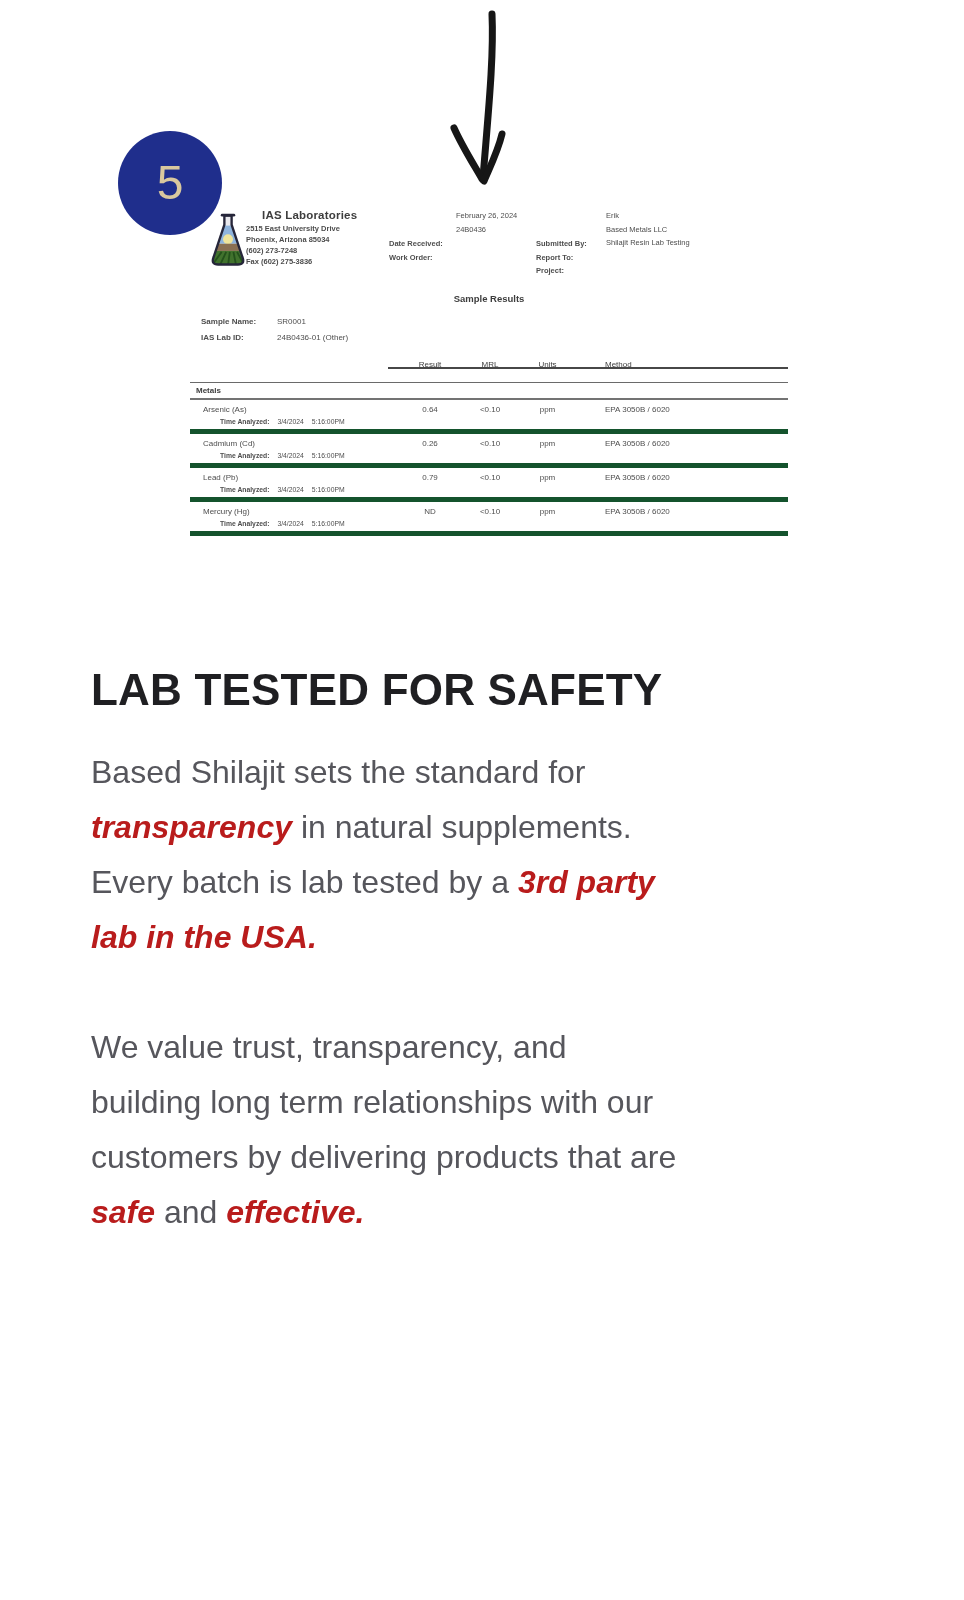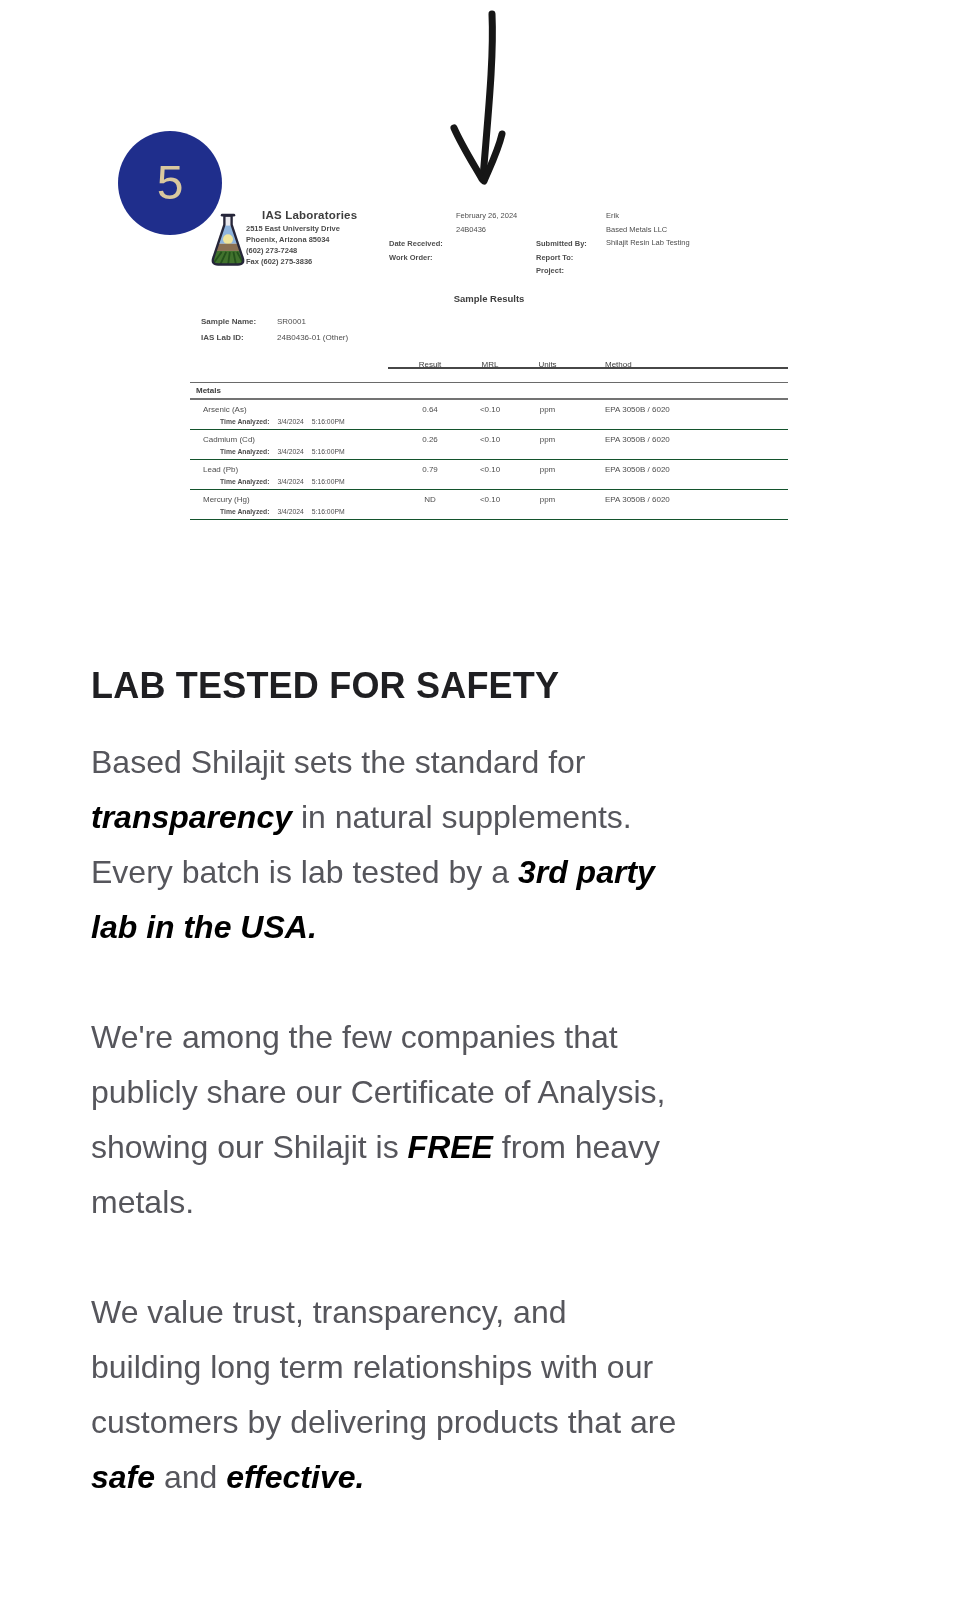--- a/index.html
+++ b/index.html
@@ -49,40 +49,40 @@
   .rtable { margin-top: 14px; font-size: 8px; }
   .tgrid { display: grid; grid-template-columns: 210px 60px 60px 55px 1fr; align-items: baseline; }
   .thead { position: relative; font-weight: normal; color: #3d3d3d; }
   .thead .ul { position: absolute; left: 198px; right: 0; bottom: 0; height: 2px; background: #474747; }
   .cc { text-align: center; }
   .cm { padding-left: 30px; }
   .group-row {
     margin-top: 13px; padding: 3px 0 3px 6px; font-weight: bold; color: #3d3d3d;
     border-top: 1px solid #6a6a6a; border-bottom: 2px solid #737373;
   }
-  .trow { border-bottom: 1px solid #14532d; }
+  .trow { border-bottom: 5px solid #14532d; }
   .trow .tmain { padding-top: 5px; }
   .trow .c-analyte { padding-left: 13px; }
   .trow .ttime { padding: 4px 0 4px 30px; font-size: 6.8px; }
   .trow .ttl { font-weight: bold; }
   .trow .ttv { margin-left: 6px; }
 
   
   .content { padding: 0 80px 0 91px; }
   .content h2 {
     margin: 32px 0 28px 0;
-    font-size: 36px; font-weight: bold; letter-spacing: 0.2px;
+    font-size: 44px; font-weight: bold; letter-spacing: 0.2px;
     color: #1f1f22; line-height: 1.2;
   }
   .para {
     margin: 0 0 55px 0;
     font-size: 32px; line-height: 55px; color: #56565c;
   }
   .para:last-child { margin-bottom: 0; }
-  .accent { color: #000000; font-weight: bold; font-style: italic; }
+  .accent { color: #b91c1c; font-weight: bold; font-style: italic; }
 </style>
 </head>
 <body>
 
 <div class="page">
 
   <section class="figure">
 
     <svg class="arrow-svg" width="110" height="185" viewBox="0 0 110 185" fill="none" stroke="#161616" stroke-width="7" stroke-linecap="round">
       <path d="M62 4 C64 48 58 105 53 168"></path>
@@ -239,18 +239,17 @@
 </div>
       </div>
 
     </div>
   </section>
 
   <section class="content">
     <h2>LAB TESTED FOR SAFETY</h2>
     <div>
         <p class="para"><span>Based Shilajit sets the standard for</span><br><span class="accent">transparency</span><span> in natural supplements.</span><br><span>Every batch is lab tested by a </span><span class="accent">3rd party</span><br><span class="accent">lab in the USA.</span></p>
-        <p class="para"><span>We're among the few companies that</span><br><span>publicly share our Certificate of Analysis,</span><br><span>showing our Shilajit is </span><span class="accent">FREE</span><span> from heavy</span><br><span>metals.</span></p>
         <p class="para"><span>We value trust, transparency, and</span><br><span>building long term relationships with our</span><br><span>customers by delivering products that are</span><br><span class="accent">safe</span><span> and </span><span class="accent">effective.</span></p>
       </div>
   </section>
 
 </div>
 
 </body></html>

